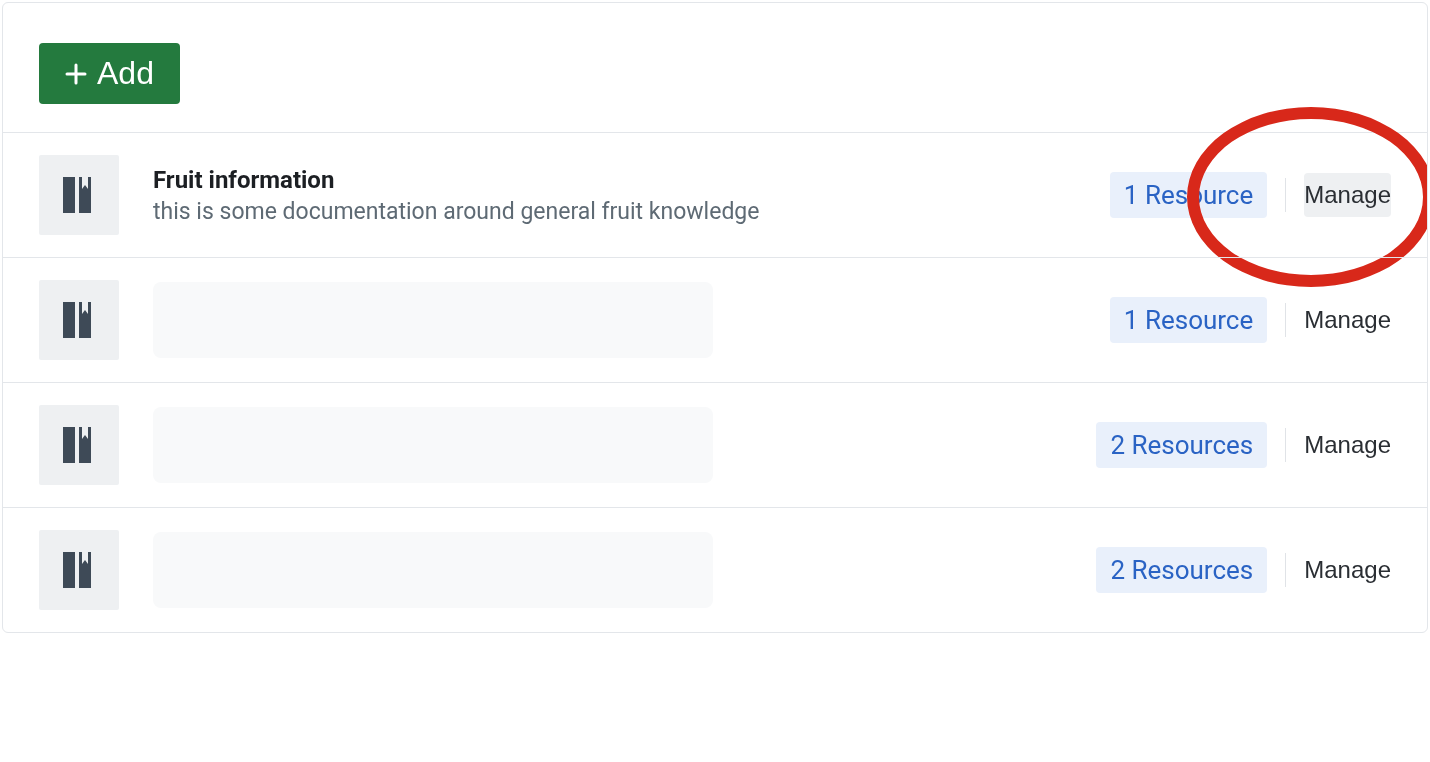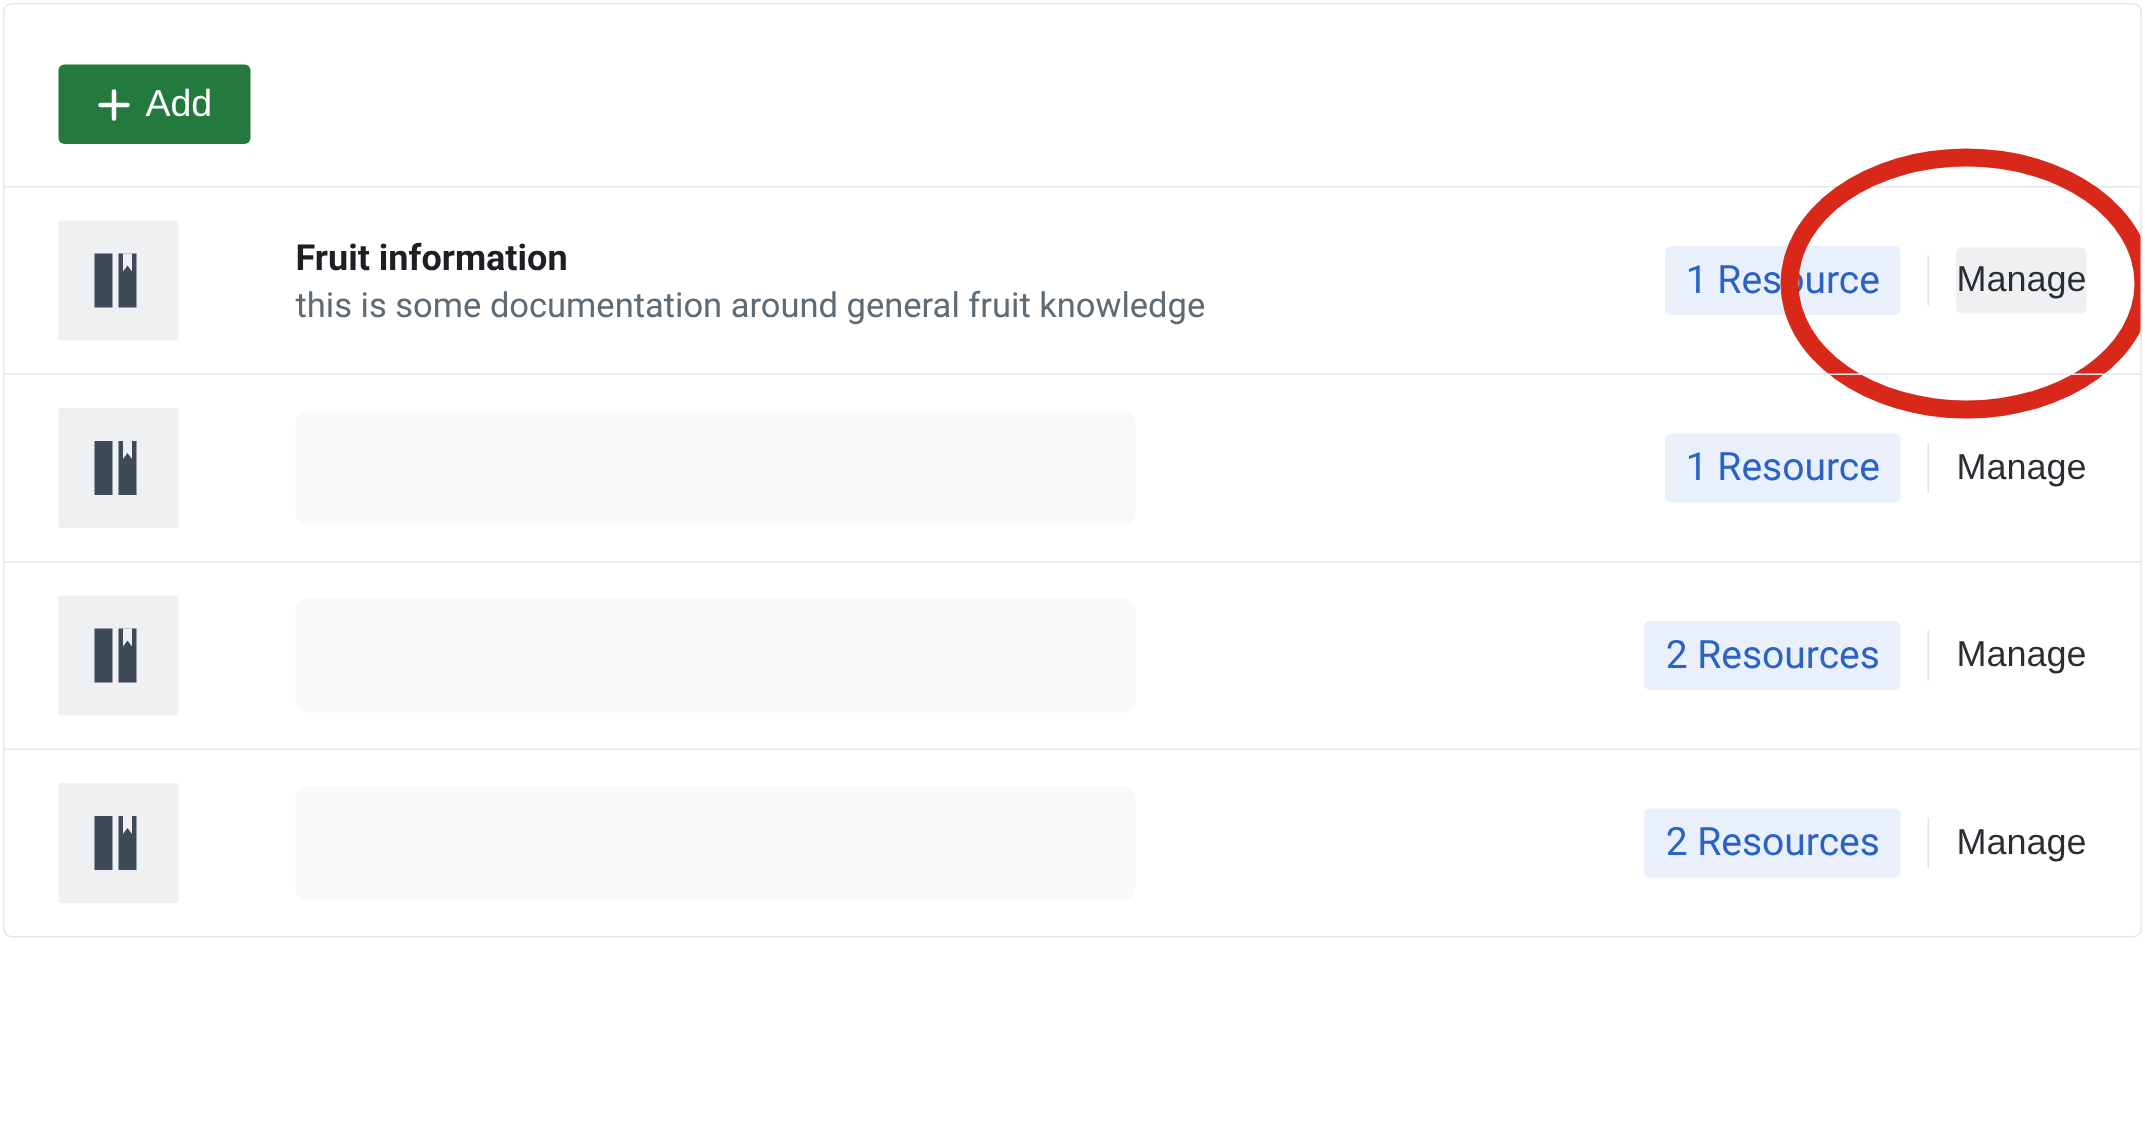--- a/index.html
+++ b/index.html
@@ -35,38 +35,37 @@
     color: #5e6a74;
     line-height: 1.45;
     max-width: 1000px;
   }
   .add-btn {
     display: inline-flex;
     align-items: center;
     gap: 10px;
     background: #247a3e;
     color: #fff;
-    font-size: 25px;
+    font-size: 32px;
     font-weight: 500;
     border: none;
     border-radius: 4px;
     padding: 12px 26px;
     cursor: pointer;
     margin-top: 14px;
     flex-shrink: 0;
   }
   .add-btn svg { display: block; }
 
   .row {
     display: flex;
     align-items: center;
     border-top: 1px solid #e3e6ea;
     padding: 22px 36px 22px 36px;
     position: relative;
-    gap: 44px;
   }
   .row-icon {
     width: 80px;
     height: 80px;
     background: #eef0f2;
     border-radius: 2px;
     display: flex;
     align-items: center;
     justify-content: center;
     flex-shrink: 0;

